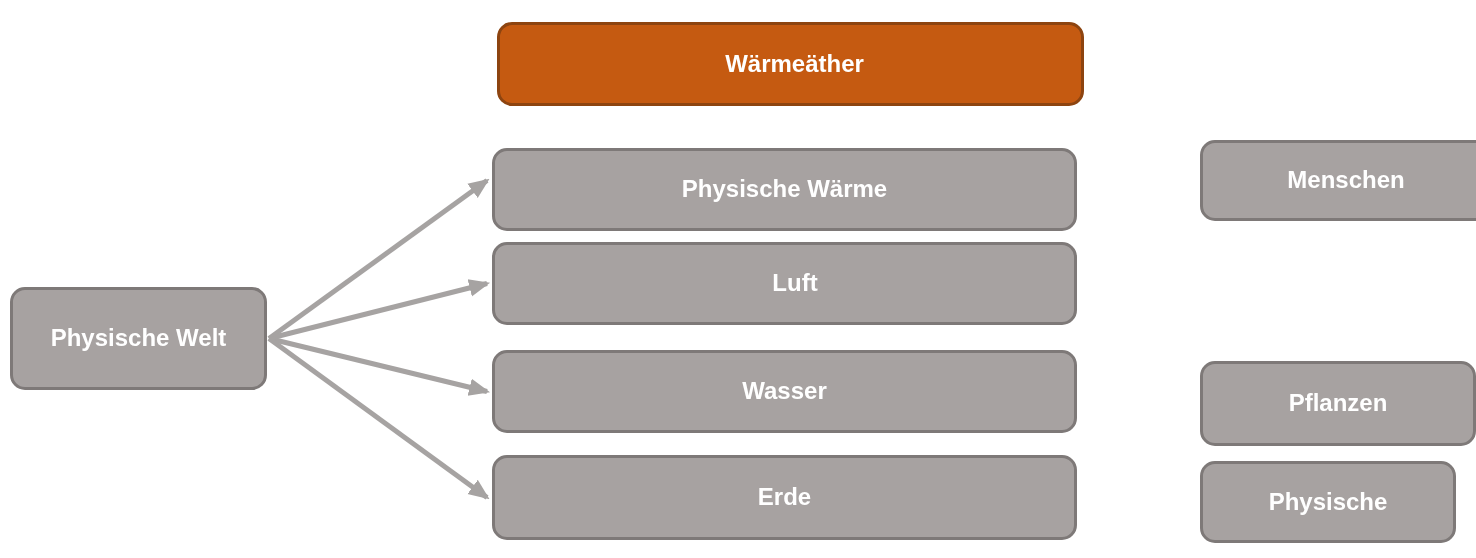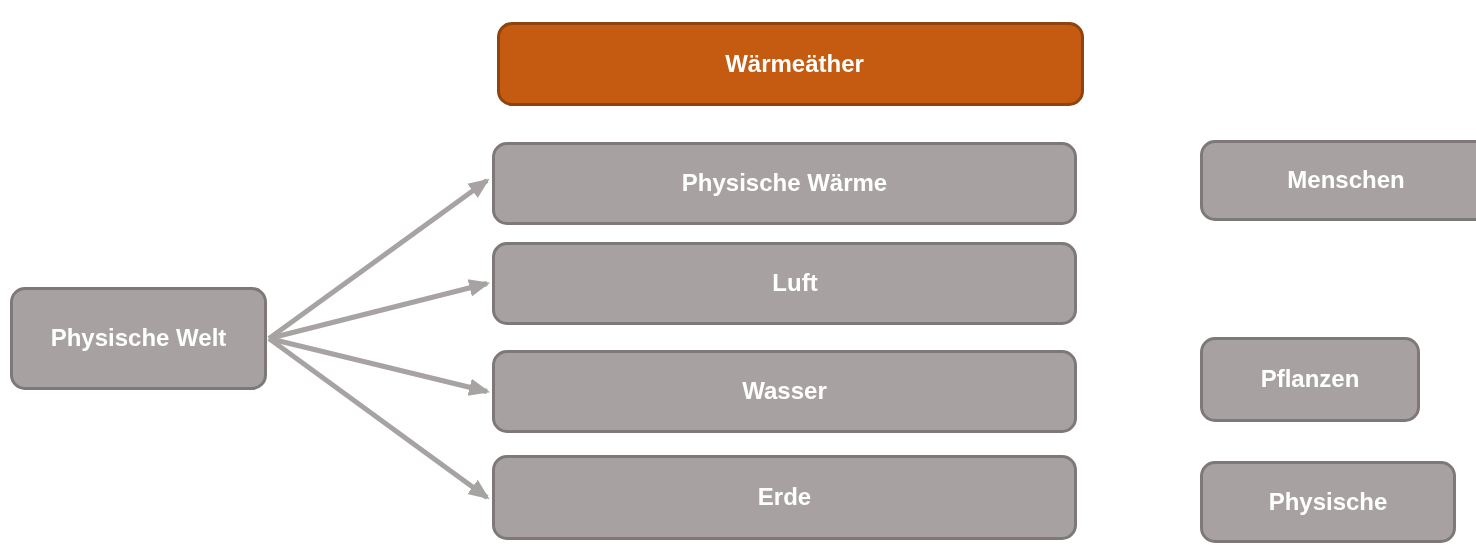--- a/index.html
+++ b/index.html
@@ -63,42 +63,42 @@
 
 
   <div class="node highlight" style="left:497px; top:22px; width:587px; height:84px;padding-left:20px;">
     <span>Wärmeäther</span>
   </div>
 
   <div class="node" style="left:10px; top:287px; width:257px; height:103px;">
     <span>Physische Welt</span>
   </div>
 
-  <div class="node" style="left:492px; top:142px; width:585px; height:83px;">
+  <div class="node" style="left:492px; top:148px; width:585px; height:83px;">
     <span>Physische Wärme</span>
   </div>
 
   <div class="node" style="left:492px; top:242px; width:585px; height:83px;padding-left:33px;">
     <span>Luft</span>
   </div>
 
   <div class="node" style="left:492px; top:350px; width:585px; height:83px;">
     <span>Wasser</span>
   </div>
 
   <div class="node" style="left:492px; top:455px; width:585px; height:85px;">
     <span>Erde</span>
   </div>
 
   <div class="node" style="left:1200px; top:140px; width:292px; height:81px;">
     <span>Menschen</span>
   </div>
 
 
-  <div class="node" style="left:1200px; top:337px; width:220px; height:85px;">
+  <div class="node" style="left:1200px; top:361px; width:276px; height:85px;">
     <span>Pflanzen</span>
   </div>
 
   <div class="node" style="left:1200px; top:461px; width:256px; height:82px;">
     <span>Physische</span>
   </div>
 
 </div>
 
 </body></html>

